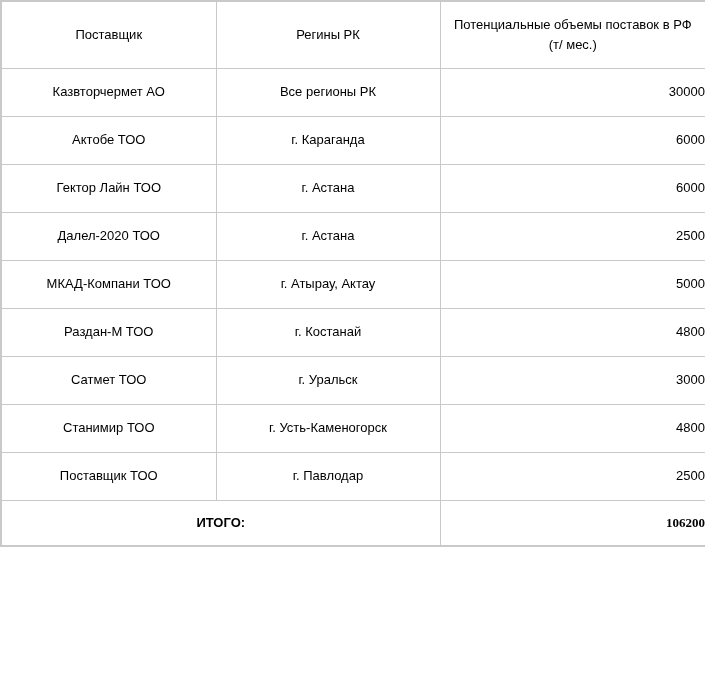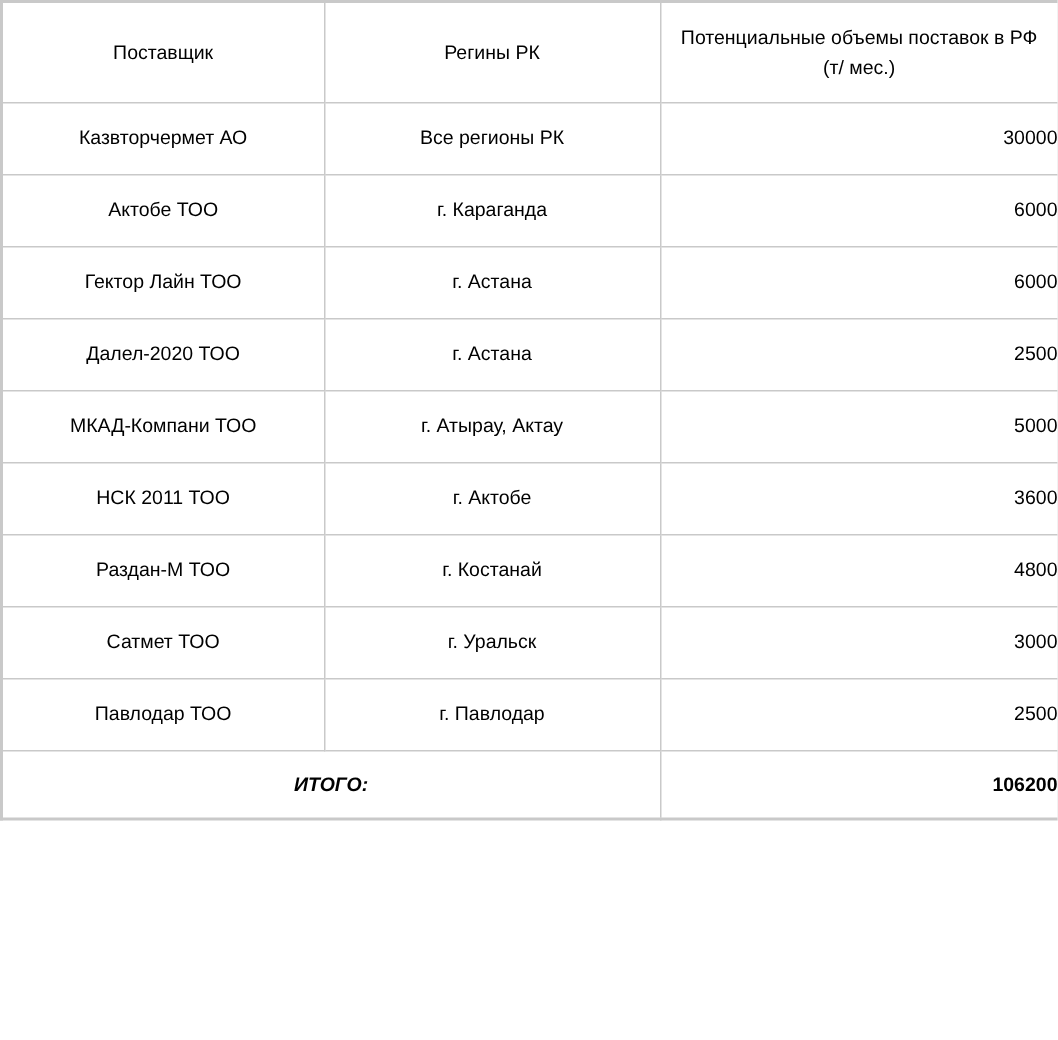--- a/index.html
+++ b/index.html
@@ -49,25 +49,25 @@
     text-align: right;
     padding-right: 9px;
     padding-left: 6px;
   }
   .supply-table tfoot td {
     height: 44px;
     font-weight: bold;
   }
   .footer-label {
     text-align: center;
-    font-style: italic;
   }
   .footer-total {
     text-align: right;
     padding-right: 9px;
+    font-family: Liberation Serif, serif;
   }
 </style>
 </head>
 <body>
 
 <table class="supply-table">
   <colgroup>
     <col style="width:215px">
     <col style="width:224px">
     <col style="width:266px">
@@ -104,42 +104,42 @@
     <td class="cell-regions">г. Астана</td>
     <td class="cell-volume">2500</td>
   </tr>
 
   <tr>
     <td class="cell-supplier">МКАД-Компани ТОО</td>
     <td class="cell-regions">г. Атырау, Актау</td>
     <td class="cell-volume">5000</td>
   </tr>
 
-  <tr>
-    <td class="cell-supplier">НСК 2011 ТОО</td>
-    <td class="cell-regions">г. Актобе</td>
-    <td class="cell-volume">3600</td>
-  </tr>
 
   <tr>
     <td class="cell-supplier">Раздан-М ТОО</td>
     <td class="cell-regions">г. Костанай</td>
     <td class="cell-volume">4800</td>
   </tr>
 
 
   <tr>
     <td class="cell-supplier">Сатмет ТОО</td>
     <td class="cell-regions">г. Уральск</td>
     <td class="cell-volume">3000</td>
   </tr>
 
+  <tr>
+    <td class="cell-supplier">Станимир ТОО</td>
+    <td class="cell-regions">г. Усть-Каменогорск</td>
+    <td class="cell-volume">4800</td>
+  </tr>
 
   <tr>
-    <td class="cell-supplier">Павлодар ТОО</td>
+    <td class="cell-supplier">Поставщик ТОО</td>
     <td class="cell-regions">г. Павлодар</td>
     <td class="cell-volume">2500</td>
   </tr>
 </tbody>
   <tfoot>
     <tr>
       <td class="footer-label" colspan="2">ИТОГО:</td>
       <td class="footer-total">106200</td>
     </tr>
   </tfoot>

